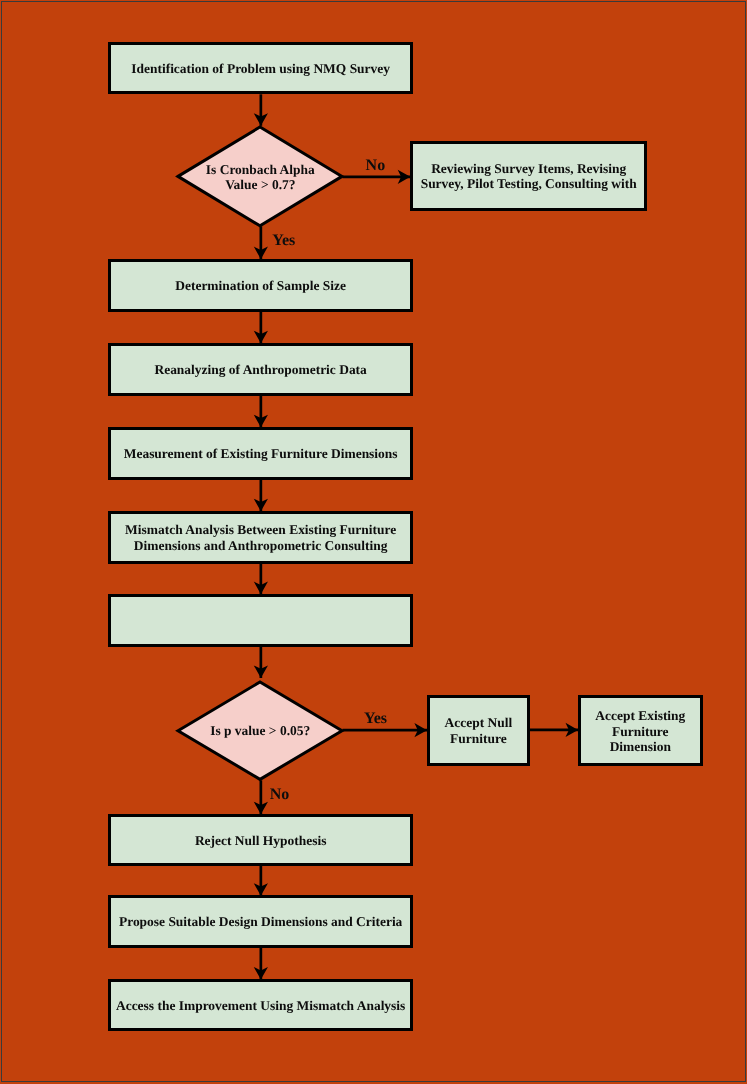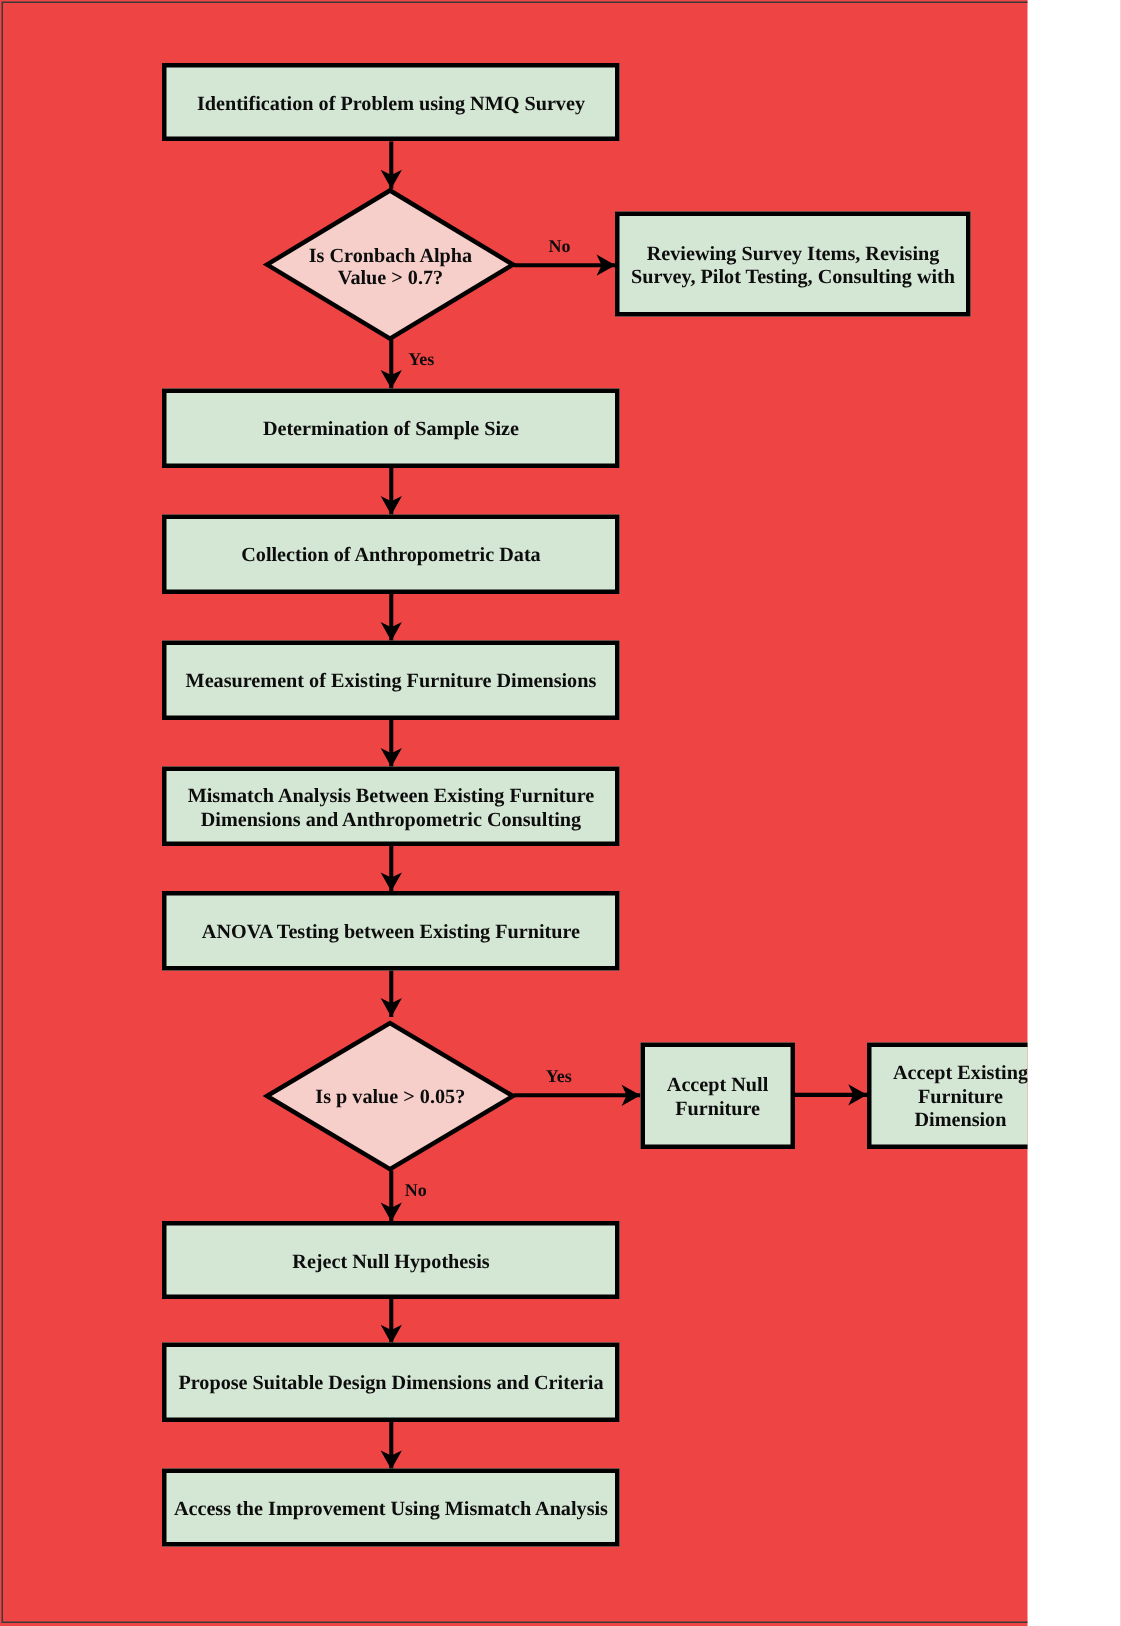--- a/index.html
+++ b/index.html
@@ -3,42 +3,42 @@
 <meta charset="utf-8">
 <title>Research Methodology Flowchart</title>
 <style>
   html, body { margin:0; padding:0; background:#ffffff; }
   body {
     width:747px; height:1084px;
     font-family:"Liberation Serif", serif;
     -webkit-font-smoothing:antialiased;
     text-rendering:geometricPrecision;
   }
-  #canvas { position:relative; width:685px; height:1084px; overflow:hidden; background:#ef4444; }
+  #canvas { position:relative; width:747px; height:1084px; overflow:hidden; background:#c2410c; }
 
   #page-frame { position:absolute; left:1.25px; top:0.9px; width:745.1px; height:1081.1px;
                 border:1.1px solid #3a3a3a; box-sizing:border-box; }
 
   svg#edges { position:absolute; left:0; top:0; width:747px; height:1084px; }
 
   .node { position:absolute; box-sizing:border-box; }
   .node.process { border:3px solid #000000; background:#d4e6d4; }
   .node.decision { border:0; background:transparent;text-decoration:underline; }
   .node.decision > svg.diamond { position:absolute; left:0; top:0; overflow:visible; }
 
   .node .label {
     position:absolute; left:0; right:0; top:50%;
     transform:translateY(-50%) translateY(1px);
     text-align:center;
     font-weight:bold; font-size:13.46px; line-height:15.6px; color:#0d0d0d;
   }
   .node .label .ln { display:block; white-space:nowrap; }
 
   .edge-label {
-    position:absolute; font-weight:bold; font-size:12px; line-height:1;
+    position:absolute; font-weight:bold; font-size:16px; line-height:1;
     color:#0d0d0d; white-space:nowrap;
   }
 </style>
 </head>
 <body>
 
 <div id="canvas">
 
   <div id="page-frame"></div>
 
@@ -96,37 +96,36 @@
         <span class="ln">Survey, Pilot Testing, Consulting with</span>
       </div>
     </div>
     <div class="node process" style="left:108.3px;top:258.9px;width:304.7px;height:52.8px">
       <div class="label">
         <span class="ln">Determination of Sample Size</span>
       </div>
     </div>
     <div class="node process" style="left:108.3px;top:343.0px;width:304.7px;height:52.8px">
       <div class="label">
-        <span class="ln">Collection of Anthropometric Data</span>
+        <span class="ln">Reanalyzing of Anthropometric Data</span>
       </div>
     </div>
     <div class="node process" style="left:108.3px;top:427.0px;width:304.7px;height:52.8px">
       <div class="label">
         <span class="ln">Measurement of Existing Furniture Dimensions</span>
       </div>
     </div>
     <div class="node process" style="left:108.3px;top:511.0px;width:304.7px;height:52.8px">
       <div class="label">
         <span class="ln">Mismatch Analysis Between Existing Furniture</span>
         <span class="ln">Dimensions and Anthropometric Consulting</span>
       </div>
     </div>
     <div class="node process" style="left:108.3px;top:593.9px;width:304.7px;height:52.8px">
       <div class="label">
-        <span class="ln">ANOVA Testing between Existing Furniture</span>
       </div>
     </div>
     <div class="node decision" style="left:178.2px;top:681.7px;width:164.0px;height:97.4px">
       <svg class="diamond" viewBox="0 0 164.0 97.4" width="164.0" height="97.4" xmlns="http://www.w3.org/2000/svg">
         <path d="M 0 48.7 L 82.0 0 L 164.0 48.7 L 82.0 97.4 Z" fill="#f6cfca" stroke="#000000" stroke-width="3" stroke-linejoin="miter" stroke-miterlimit="12"></path>
       </svg>
       <div class="label">
         <span class="ln">Is p value &gt; 0.05?</span>
       </div>
     </div>

